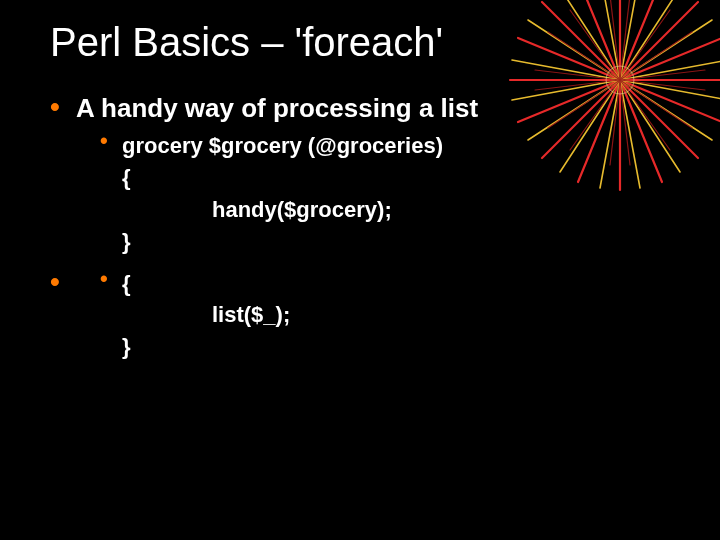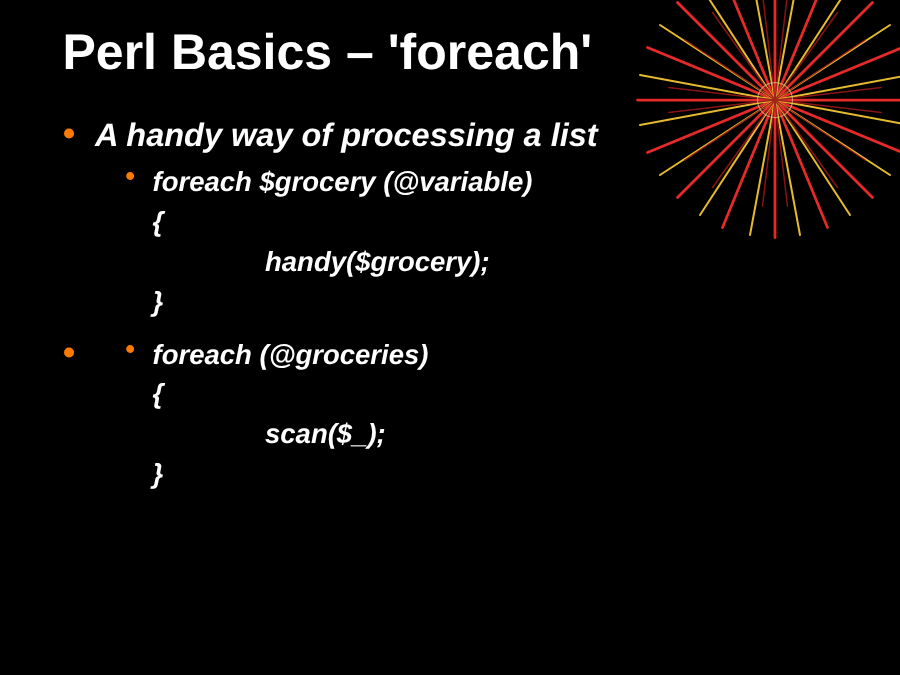--- a/index.html
+++ b/index.html
@@ -24,30 +24,29 @@
   }
   .slide {
     position: relative;
     padding: 20px 30px 20px 50px;
     box-sizing: border-box;
     width: 100%;
     height: 100%;
   }
   h1.title {
     font-size: 40px;
-    font-weight: 700;
+    font-weight: 400;
     margin: 0 0 28px 0;
     letter-spacing: 0px;
     font-family: Arial Black, Arial, sans-serif;
   }
   ul.lvl1 {
     list-style: none;
     padding: 0;
     margin: 0;
-    font-style: italic;
   }
   ul.lvl1 > li {
     position: relative;
     padding-left: 26px;
     margin-bottom: 8px;
     font-size: 26px;
     font-weight: 900;
   }
   ul.lvl1 > li::before {
     content: "•";
@@ -155,35 +154,34 @@
 
 <div class="slide">
   <h1 class="title">Perl Basics – 'foreach'</h1>
 
   <ul class="lvl1">
     <li>
       <span>A handy way of processing a list</span>
       <ul class="lvl2">
         <li>
           <div class="code">
-            <div class="line indent1">foreach $grocery (@variable)</div>
+            <div class="line indent1">grocery $grocery (@groceries)</div>
             <div class="line indent1">{</div>
             <div class="line indent2">handy($grocery);</div>
             <div class="line indent1">}</div>
           </div>
         </li>
       </ul>
     </li>
 
     <li>
       <ul class="lvl2">
         <li>
           <div class="code">
-            <div class="line indent1">foreach (@groceries)</div>
             <div class="line indent1">{</div>
-            <div class="line indent2">scan($_);</div>
+            <div class="line indent2">list($_);</div>
             <div class="line indent1">}</div>
           </div>
         </li>
       </ul>
     </li>
   </ul>
 </div>
 
 </body></html>

